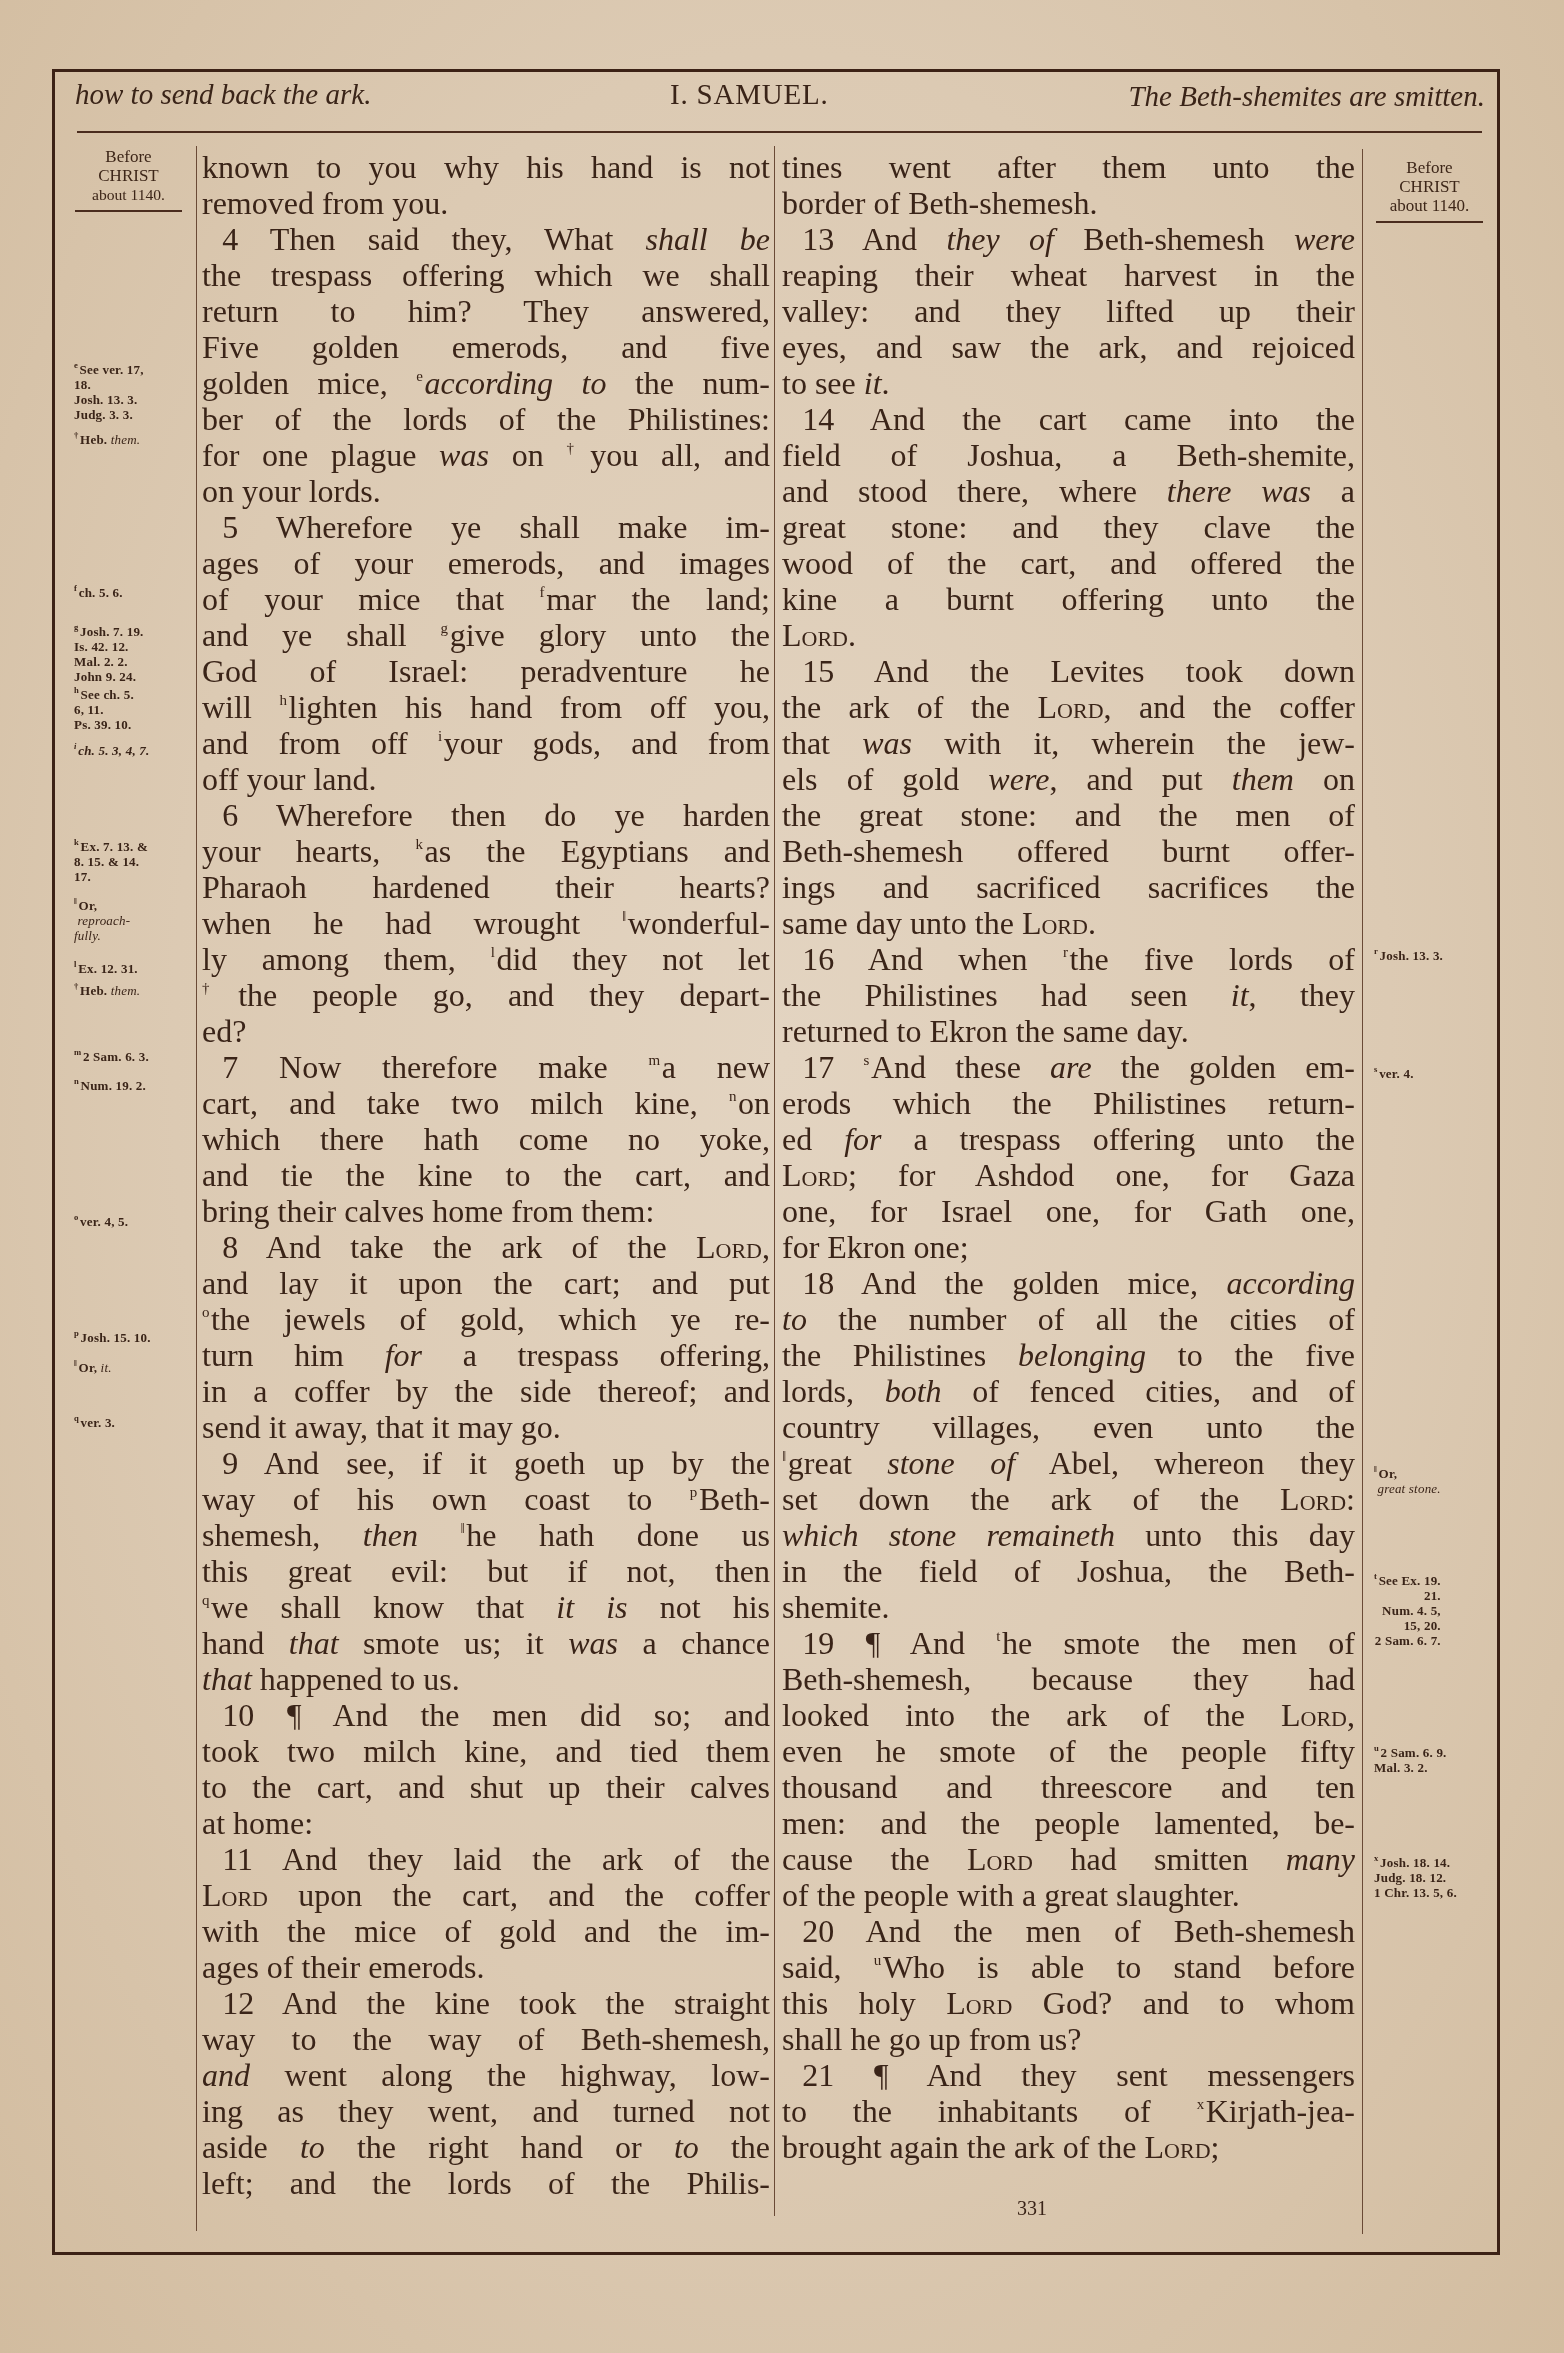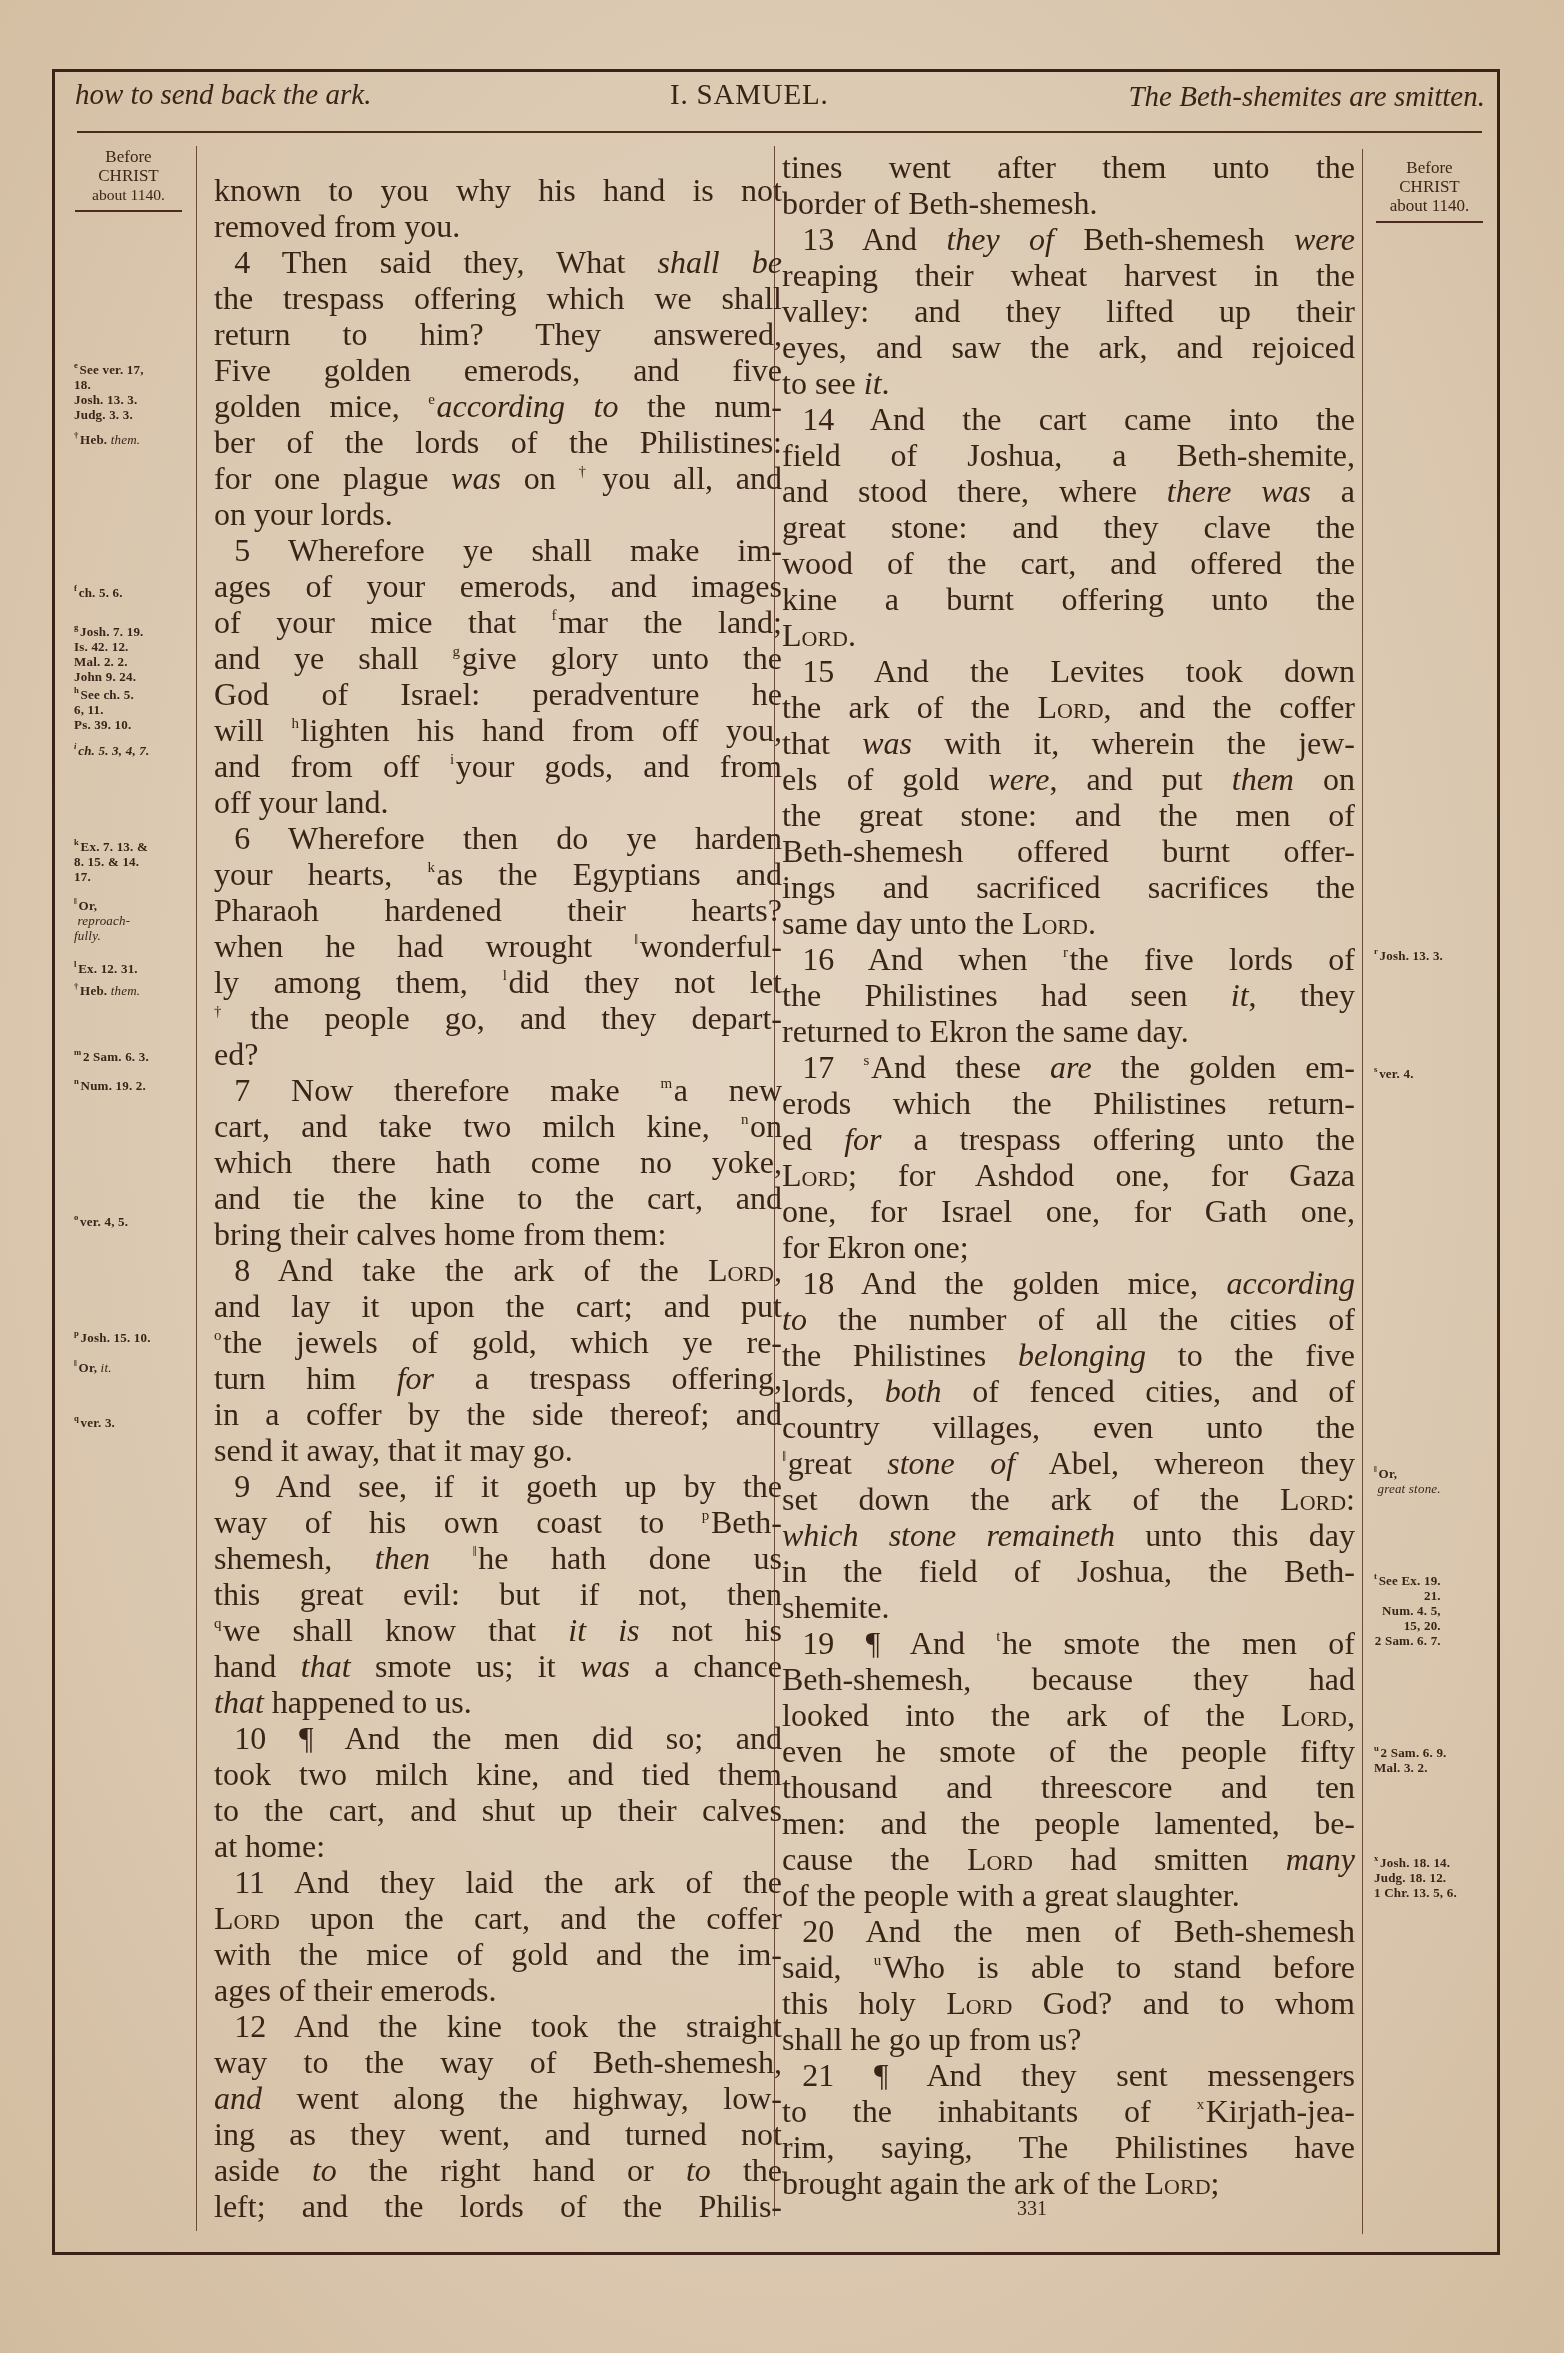--- a/index.html
+++ b/index.html
@@ -131,21 +131,21 @@
 Num. 4. 5,
 15, 20.
 2 Sam. 6. 7.</span></div>
     <div class="note" style="left: 1374px; top: 1745px;"><sup>u</sup><span>2 Sam. 6. 9.
 Mal. 3. 2.</span></div>
     <div class="note" style="left: 1374px; top: 1855px;"><sup>x</sup><span>Josh. 18. 14.
 Judg. 18. 12.
 1 Chr. 13. 5, 6.</span></div>
   </div>
 
-<div class="col" id="left-col" style="left:214px; width:568px;margin-top:23px;">
+<div class="col" id="left-col" style="left:202px; width:568px;">
     <span class="line">known to you why his hand is not</span>
     <span class="line last">removed from you.</span>
     <span class="line indent">4 Then said they, What <i>shall be</i></span>
     <span class="line">the trespass offering which we shall</span>
     <span class="line">return to him? They answered,</span>
     <span class="line">Five golden emerods, and five</span>
     <span class="line">golden mice, <sup>e</sup><i>according to</i> the num-</span>
     <span class="line">ber of the lords of the Philistines:</span>
     <span class="line">for one plague <i>was</i> on <sup>†</sup>you all, and</span>
     <span class="line last">on your lords.</span>
@@ -246,18 +246,17 @@
     <span class="line">thousand and threescore and ten</span>
     <span class="line">men: and the people lamented, be-</span>
     <span class="line">cause the <span class="sc">Lord</span> had smitten <i>many</i></span>
     <span class="line last">of the people with a great slaughter.</span>
     <span class="line indent">20 And the men of Beth-shemesh</span>
     <span class="line">said, <sup>u</sup>Who is able to stand before</span>
     <span class="line">this holy <span class="sc">Lord</span> God? and to whom</span>
     <span class="line last">shall he go up from us?</span>
     <span class="line indent">21 ¶ And they sent messengers</span>
     <span class="line">to the inhabitants of <sup>x</sup>Kirjath-jea-</span>
-    <span class="line">rim, saying, The Philistines have</span>
     <span class="line last">brought again the ark of the <span class="sc">Lord</span>;</span>
   </div>
 
 <div class="pagenum">331</div>
 
 
 </body></html>

